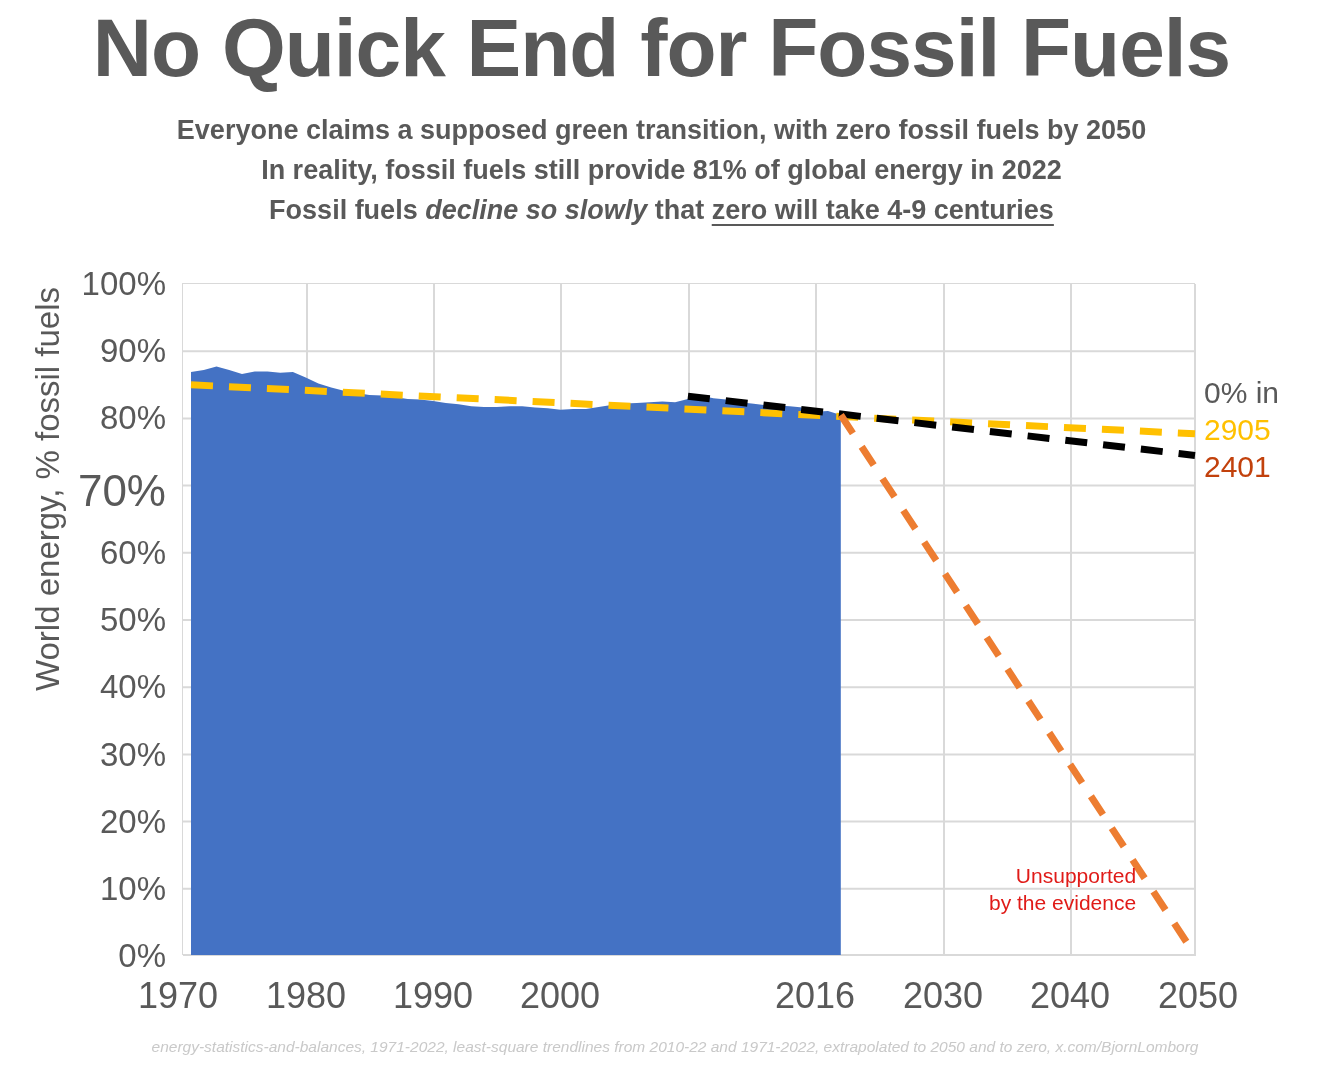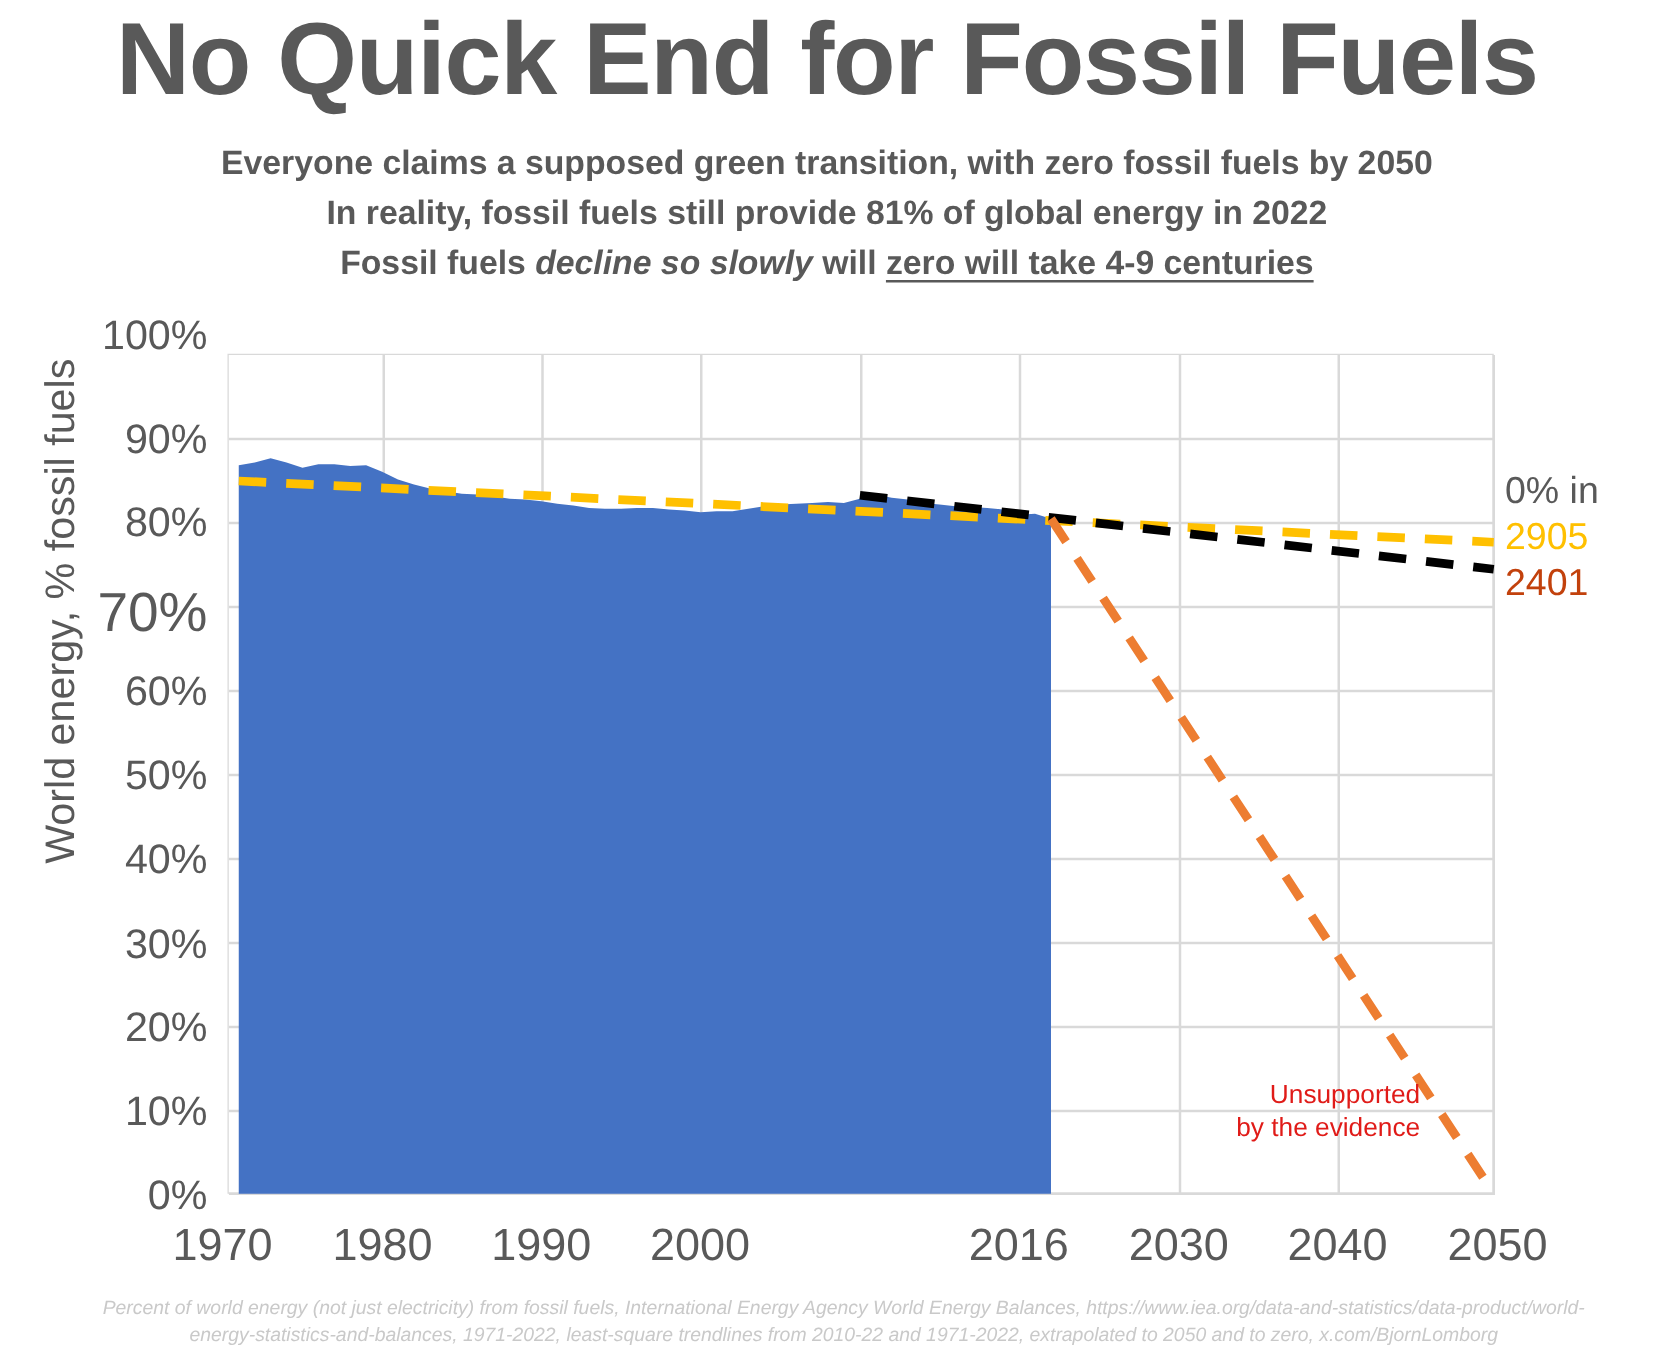--- a/index.html
+++ b/index.html
@@ -136,26 +136,26 @@
 </head>
 <body>
 
 <div id="root">
 
   <div class="title">No Quick End for Fossil Fuels</div>
 
   <div class="subtitle-block">
     <div class="subtitle">Everyone claims a supposed green transition, with zero fossil fuels by 2050</div>
     <div class="subtitle">In reality, fossil fuels still provide 81% of global energy in 2022</div>
-    <div class="subtitle"><span>Fossil fuels </span><span class="sub-italic">decline so slowly</span><span> will </span><span class="sub-underline">zero will take 4-9 centuries</span></div>
+    <div class="subtitle"><span>Fossil fuels </span><span class="sub-italic">decline so slowly</span><span> that </span><span class="sub-underline">zero will take 4-9 centuries</span></div>
   </div>
 
   <div class="ylabel">World energy, % fossil fuels</div>
 
-  <div class="ytick-wrap" style="top:249px;"><span style="font-size:33px;color:#595959;">100%</span></div>
+  <div class="ytick-wrap" style="top:265px;"><span style="font-size:33px;color:#595959;">100%</span></div>
   <div class="ytick-wrap" style="top:332px;"><span style="font-size:33px;color:#595959;">90%</span></div>
   <div class="ytick-wrap" style="top:399px;"><span style="font-size:33px;color:#595959;">80%</span></div>
   <div class="ytick-wrap" style="top:466px;"><span style="font-size:44px;color:#595959;">70%</span></div>
   <div class="ytick-wrap" style="top:534px;"><span style="font-size:33px;color:#595959;">60%</span></div>
   <div class="ytick-wrap" style="top:601px;"><span style="font-size:33px;color:#595959;">50%</span></div>
   <div class="ytick-wrap" style="top:668px;"><span style="font-size:33px;color:#595959;">40%</span></div>
   <div class="ytick-wrap" style="top:736px;"><span style="font-size:33px;color:#595959;">30%</span></div>
   <div class="ytick-wrap" style="top:803px;"><span style="font-size:33px;color:#595959;">20%</span></div>
   <div class="ytick-wrap" style="top:870px;"><span style="font-size:33px;color:#595959;">10%</span></div>
   <div class="ytick-wrap" style="top:937px;"><span style="font-size:33px;color:#595959;">0%</span></div>
@@ -225,17 +225,16 @@
     <div class="ann-2905">2905</div>
     <div class="ann-2401">2401</div>
   </div>
 
   <div class="ann-unsupported">
     <div>Unsupported</div>
     <div>by the evidence</div>
   </div>
 
   <div class="footnote">
-    <div>Percent of world energy (not just electricity) from fossil fuels, International Energy Agency World Energy Balances, https://www.iea.org/data-and-statistics/data-product/world-</div>
     <div>energy-statistics-and-balances, 1971-2022, least-square trendlines from 2010-22 and 1971-2022, extrapolated to 2050 and to zero, x.com/BjornLomborg</div>
   </div>
 
 </div>
 
 </body></html>

